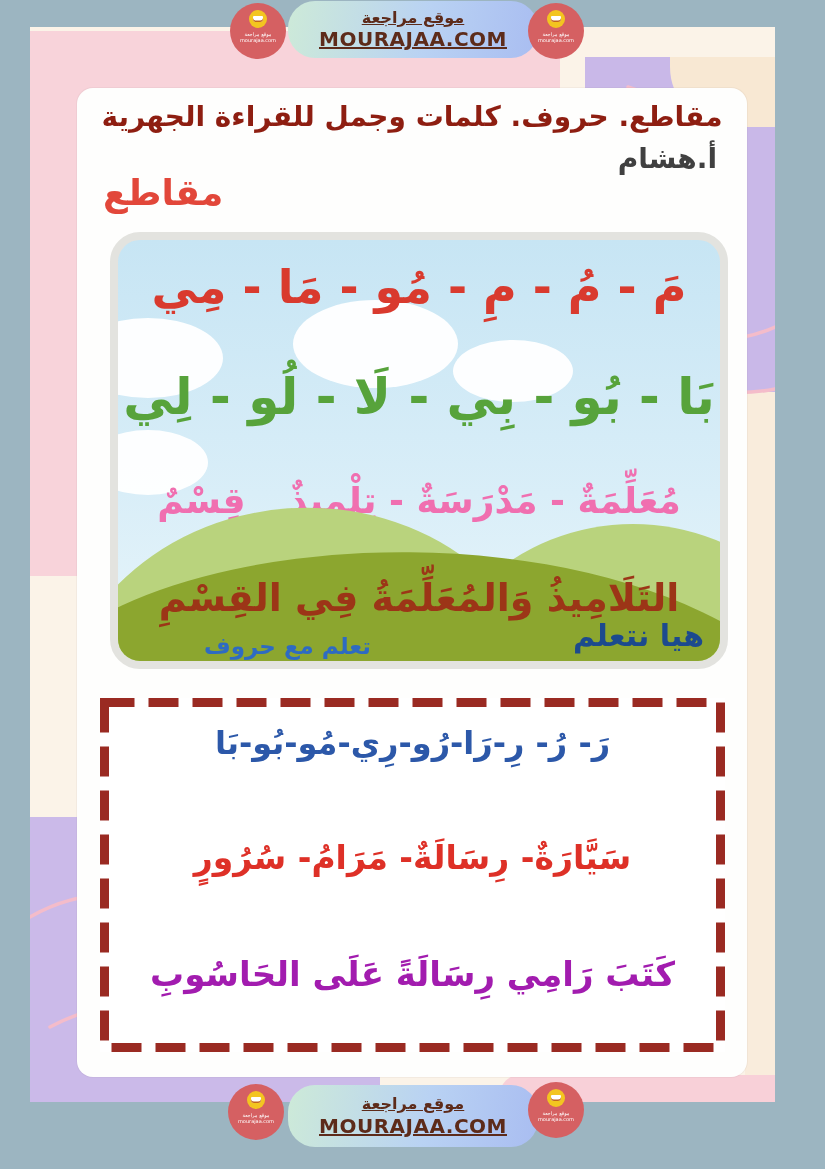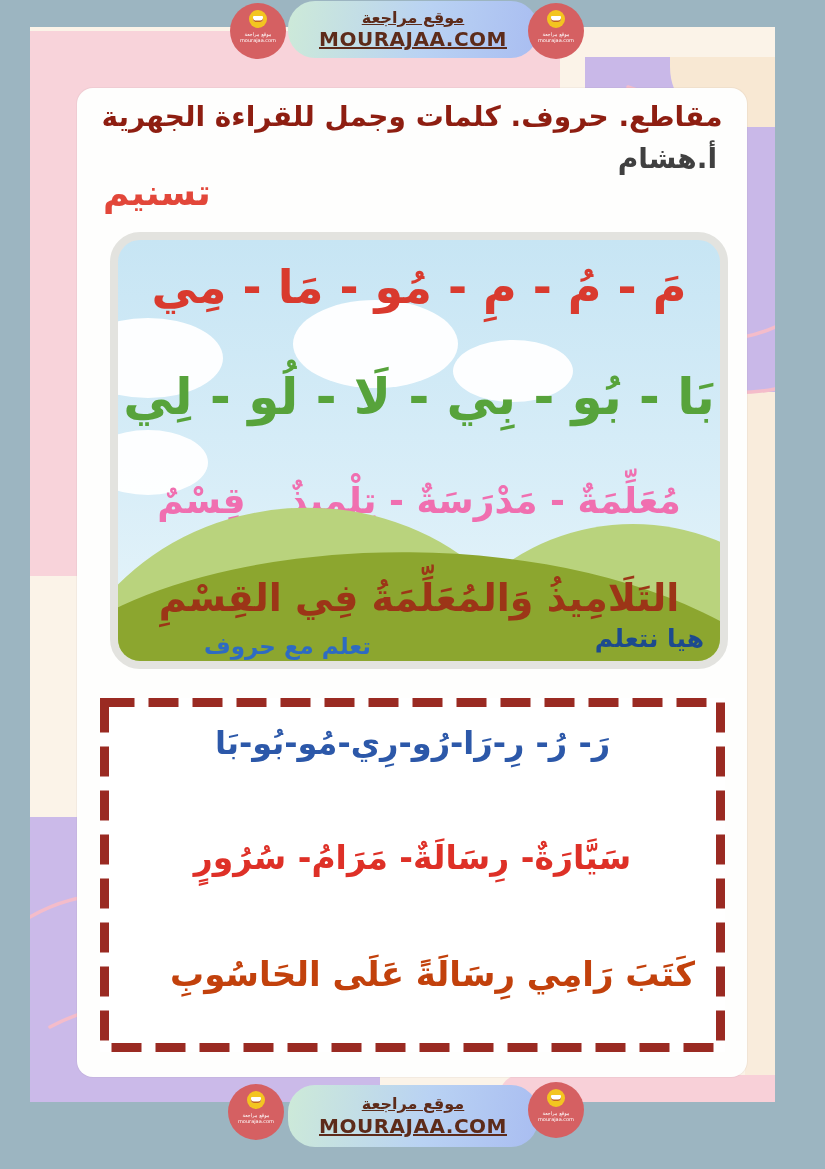--- a/index.html
+++ b/index.html
@@ -65,30 +65,30 @@
   .sky-line{position:absolute;left:0;width:100%;text-align:center;direction:rtl;font-weight:bold;white-space:nowrap;}
   .sky-l1{top:20px;font-size:46px;color:#d93a2e;}
   .sky-l2{top:128px;font-size:50px;color:#57a33b;}
   .sky-l3{top:240px;font-size:36px;color:#f06fb0;}
   .hill{position:absolute;}
   .hill-light1{left:-70px;top:268px;width:500px;height:280px;background:#b9d37d;border-radius:50% 50% 0 0/80% 80% 0 0;transform:rotate(-4deg);}
   .hill-light2{left:300px;top:284px;width:430px;height:260px;background:#b9d37d;border-radius:50% 50% 0 0/80% 80% 0 0;}
   .hill-dark{left:-90px;top:310px;width:820px;height:420px;background:#8ca62f;border-radius:42% 58% 0 0/34% 60% 0 0;transform:rotate(-2.5deg);}
   .sky-sentence{position:absolute;top:336px;left:0;width:100%;text-align:center;direction:rtl;
     font-size:38px;font-weight:bold;color:#9c3517;white-space:nowrap;}
-  .cap-right{position:absolute;right:16px;bottom:8px;font-size:25px;font-weight:bold;color:#1c4a8e;direction:rtl;margin-left:24px;}
+  .cap-right{position:absolute;right:16px;bottom:8px;font-size:30px;font-weight:bold;color:#1c4a8e;direction:rtl;margin-left:24px;}
   .cap-left{position:absolute;left:86px;bottom:2px;font-size:23px;font-weight:bold;color:#2e6bc2;direction:rtl;}
 
   
   .dash-card{position:absolute;left:23px;top:610px;width:625px;height:354px;background:#ffffff;}
   .dash-card svg{position:absolute;left:0;top:0;}
   .d-line{position:absolute;left:0;width:100%;text-align:center;direction:rtl;font-weight:bold;white-space:nowrap;}
   .d-l1{top:26px;font-size:32px;color:#2c58a9;}
   .d-l2{top:140px;font-size:33px;color:#de3027;}
-  .d-l3{top:256px;font-size:34px;color:#c2410c;padding-left:20px;}
+  .d-l3{top:256px;font-size:34px;color:#a21caf;}
 </style>
 </head>
 <body>
 
 <div class="page">
   <div class="blob pink-blob"></div>
   <div class="blob purple-blob-tr"></div>
   <div class="blob peach-blob"></div>
   <div class="blob cream-strip-r"></div>
   <div class="blob lavender-blob-bl"></div>
@@ -125,21 +125,21 @@
     </div>
   <div class="logo-txt">
     <span>موقع مراجعة</span>
     <span class="en">mourajaa.com</span>
   </div>
 </div>
 
 <div class="main-card">
   <div class="doc-title">مقاطع. حروف. كلمات وجمل  للقراءة الجهرية</div>
   <div class="teacher">أ.هشام</div>
-  <div class="student">تسنيم</div>
+  <div class="student">مقاطع</div>
 
   <div class="sky-card">
     <div class="cloud" style="left:-45px;top:78px;width:150px;height:80px;"></div>
     <div class="cloud" style="left:-30px;top:190px;width:120px;height:65px;"></div>
     <div class="cloud" style="left:175px;top:60px;width:165px;height:88px;"></div>
     <div class="cloud" style="left:335px;top:100px;width:120px;height:62px;"></div>
     <div class="sky-line sky-l1">مَ - مُ - مِ - مُو - مَا - مِي</div>
     <div class="sky-line sky-l2">بَا - بُو - بِي - لَا - لُو - لِي</div>
     <div class="sky-line sky-l3">مُعَلِّمَةٌ - مَدْرَسَةٌ - تِلْمِيذٌ _ قِسْمٌ</div>
     <div class="hill hill-light1"></div>

